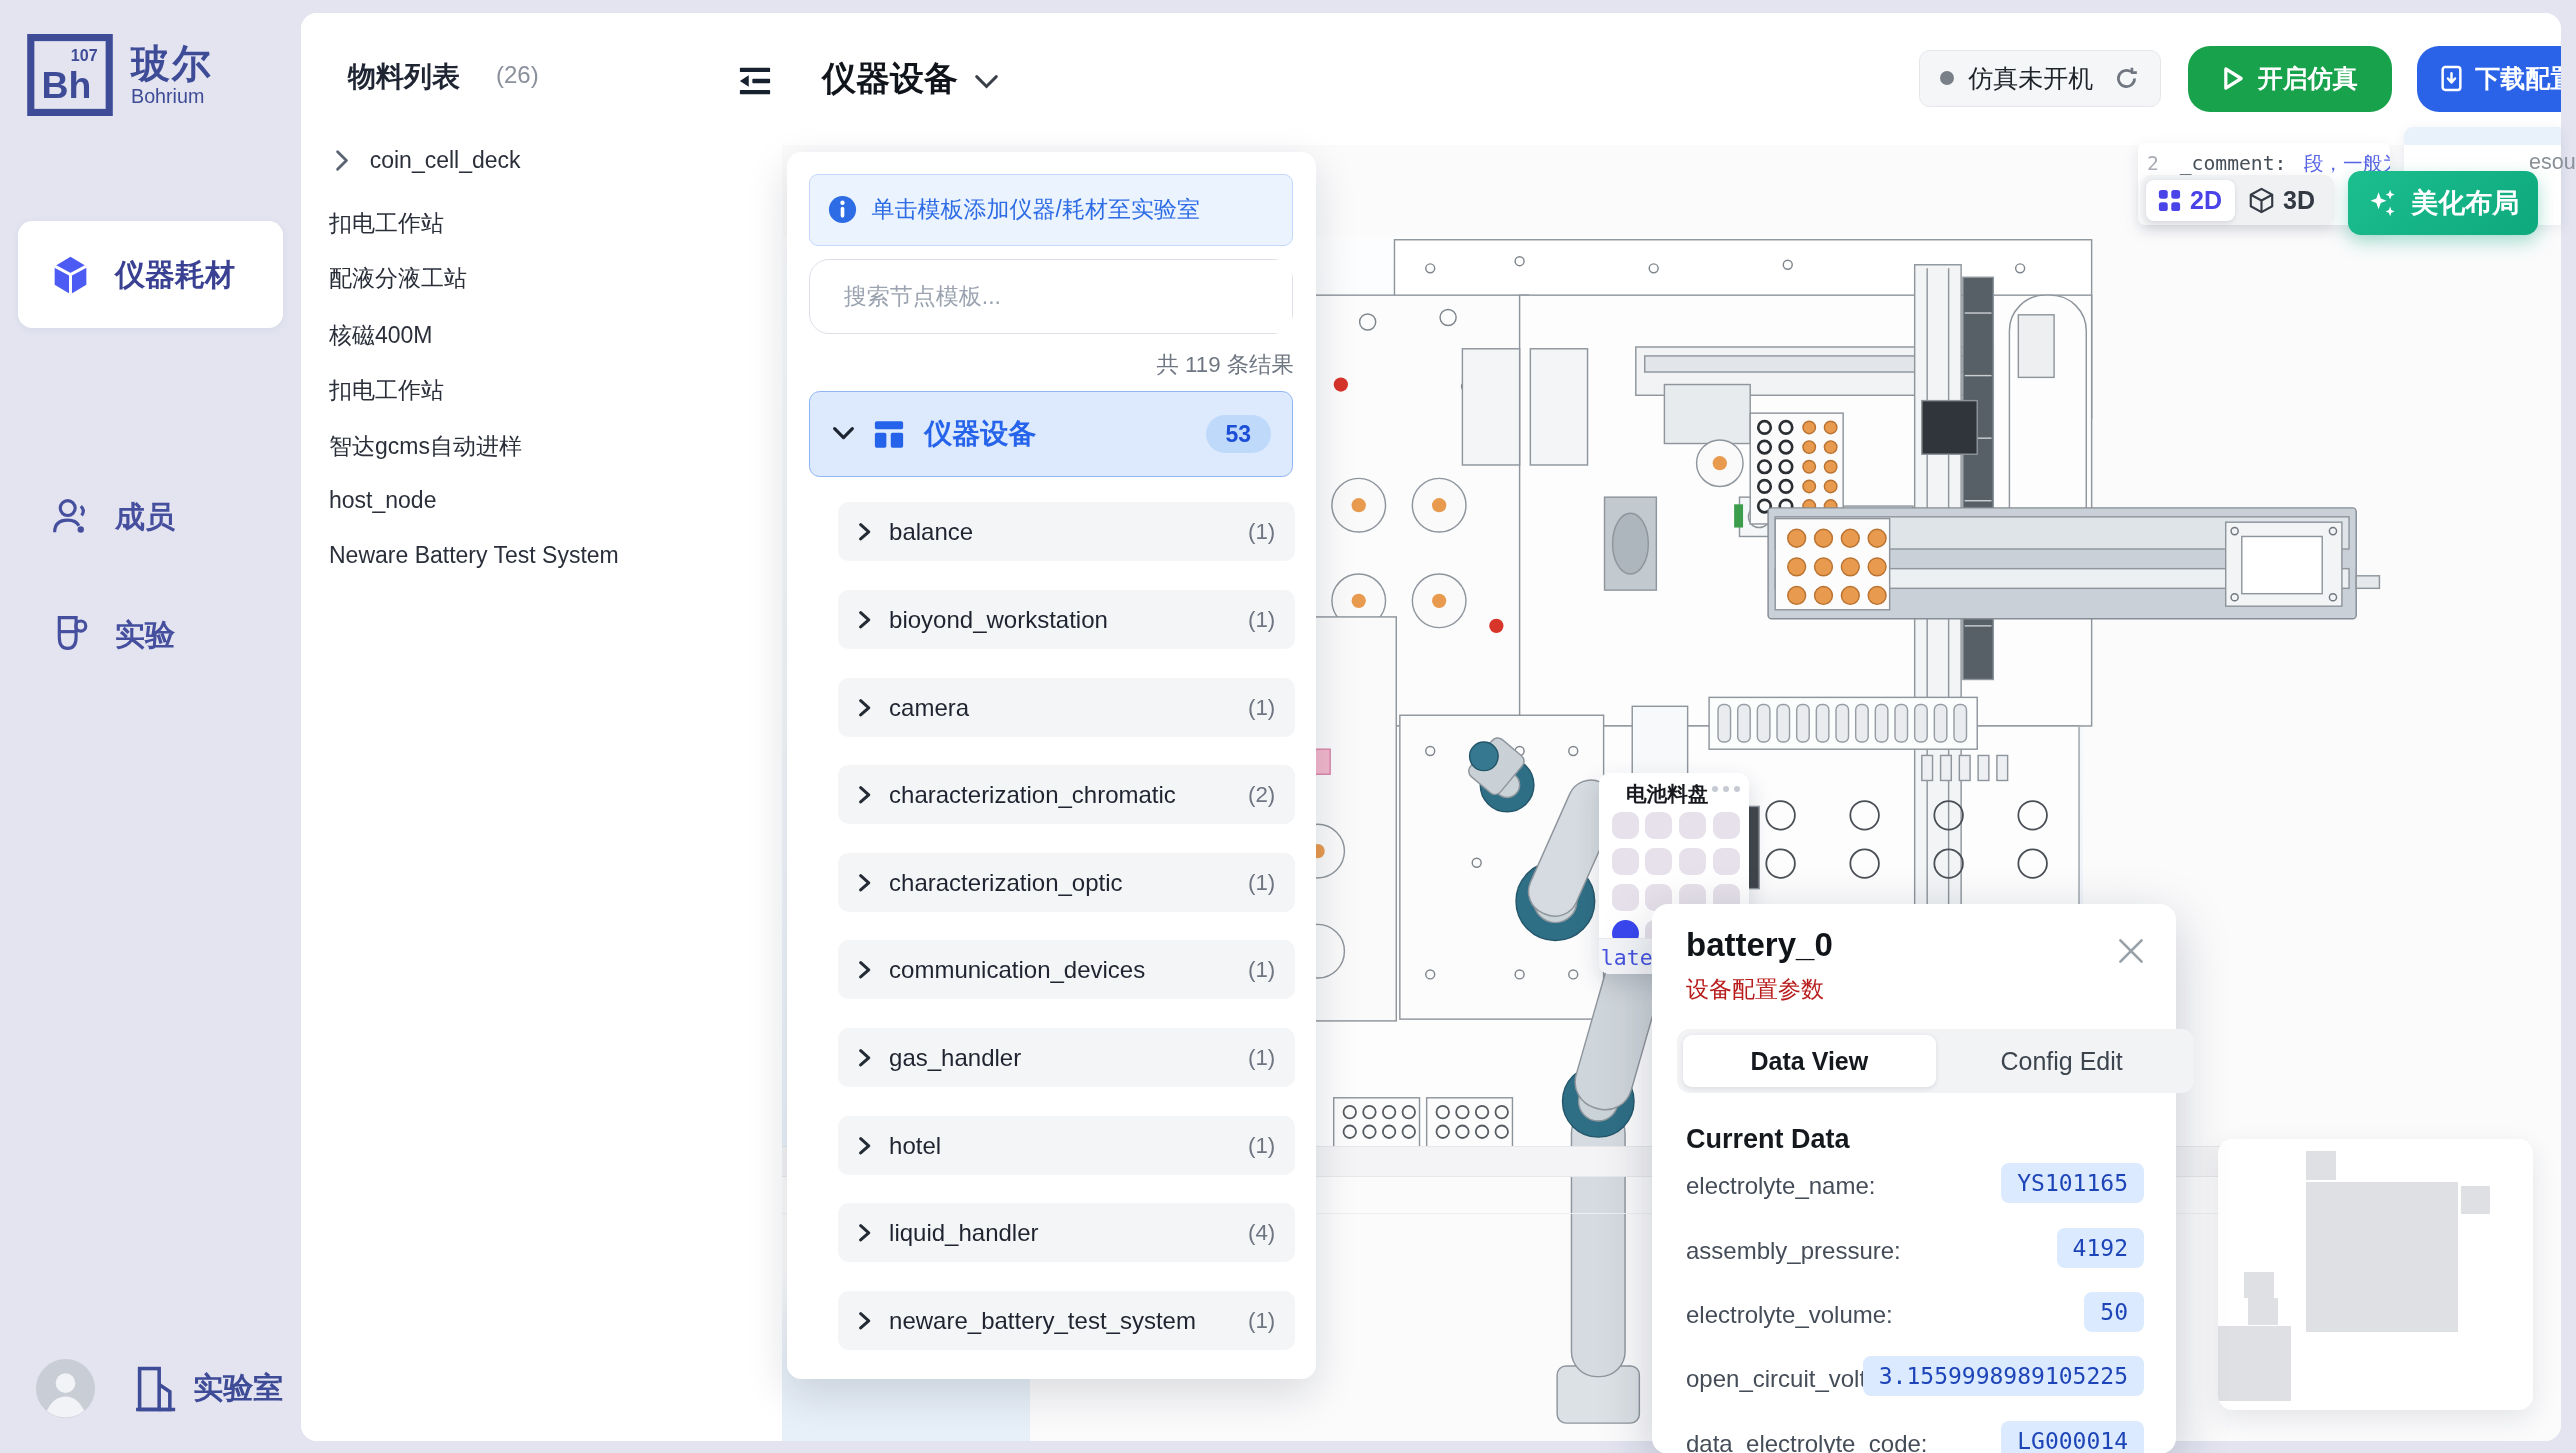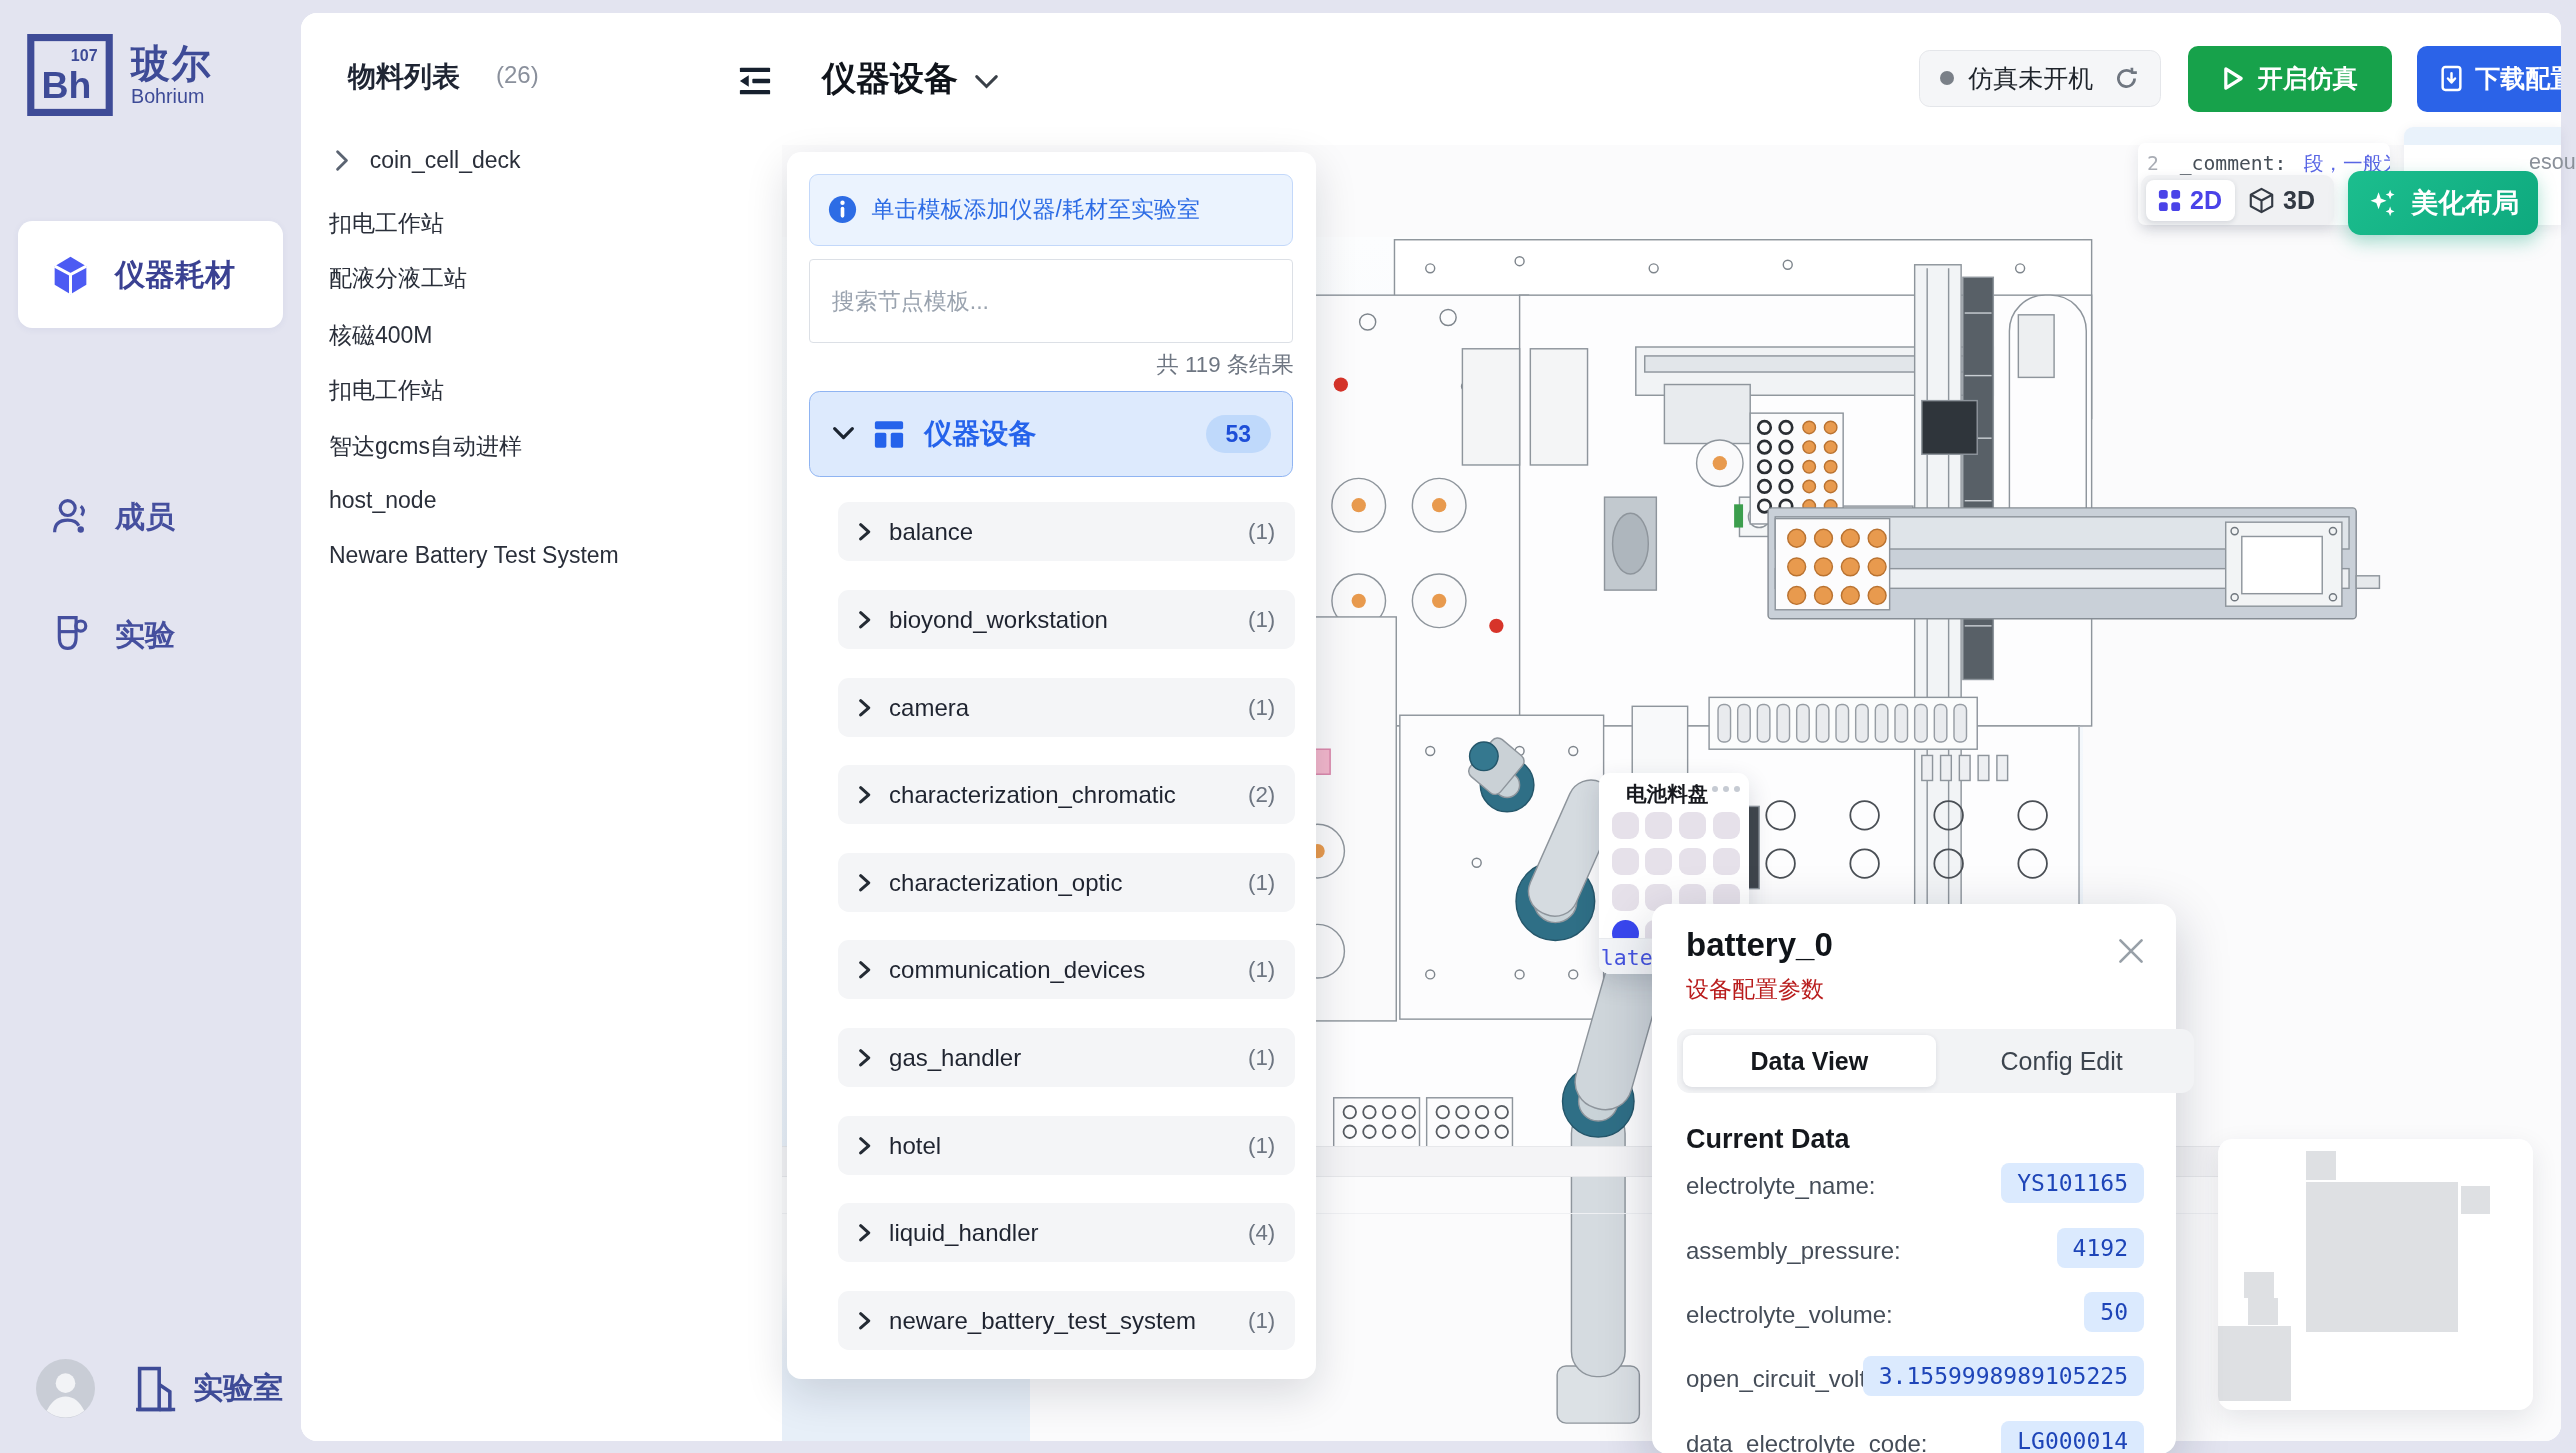--- a/index.html
+++ b/index.html
@@ -28,21 +28,21 @@
 
   
   .mat-title{font-size:28px;font-weight:700;color:#1F2533;}
   .mat-count{font-size:24px;color:#8A909C;font-weight:400;}
   .mat-item{font-size:23px;color:#2A2F3A;}
 
   
   .page-title{font-size:34px;font-weight:700;color:#10141B;}
   .status-pill{display:flex;align-items:center;gap:14.3px;background:#F5F6F8;border:1.8px solid #E4E6EA;border-radius:10.7px;height:57px;padding:0 19.7px;box-sizing:border-box;}
   .status-text{font-size:25px;color:#1F242B;font-weight:500;}
-  .btn{display:flex;align-items:center;justify-content:center;gap:12.5px;border-radius:10px;height:66px;color:#fff;font-size:25px;font-weight:600;box-sizing:border-box;}
+  .btn{display:flex;align-items:center;justify-content:center;gap:12.5px;border-radius:22px;height:66px;color:#fff;font-size:25px;font-weight:600;box-sizing:border-box;}
   .btn-green{background:#17A24B;}
   .btn-blue{background:#2B63E8;}
 
   
   .canvas-bg{left:481px;top:132px;width:1780px;height:1296px;background:#FBFBFC;}
   .node-region{left:481px;top:224px;width:1301px;height:922px;background:linear-gradient(180deg,#FCFDFE 0%,#F4F8FC 55%,#E9F1F9 100%);}
   .type-strip{left:481px;top:1133px;width:1602px;height:29px;background:#F4F4F6;border-top:0.9px solid #E7E8EB;border-bottom:0.9px solid #E7E8EB;}
   .type-strip .t{font-size:19.7px;}
   .sub-divider{left:481px;top:1200px;width:1602px;height:0.9px;background:#EFF0F3;}
   .blue-corner{left:481px;top:1257px;width:248px;height:172px;background:linear-gradient(180deg,rgba(231,239,248,0) 0%,#E7EFF8 60%);}
@@ -83,21 +83,21 @@
   .close-x{position:absolute;right:30px;top:32px;width:30px;height:30px;}
 
   
   .minimap{left:2218px;top:1139px;width:315px;height:271px;background:#fff;border-radius:14.3px;box-shadow:0 9px 27px rgba(25,35,60,.10);overflow:hidden;}
   .mm{position:absolute;background:#DEE0E3;}
 
   
   .node-panel{left:787px;top:152px;width:529px;height:1227px;background:#fff;border-radius:14.3px;box-shadow:0 14.3px 43px rgba(15,23,42,.14);overflow:hidden;}
   .banner{position:absolute;left:22.3px;top:21.5px;width:484px;height:72px;background:#EBF3FE;border:1.8px solid #C3D8FA;border-radius:9px;box-sizing:border-box;display:flex;align-items:center;gap:14.3px;padding:0 18px;}
   .banner span{font-size:23px;color:#2D6CE5;font-weight:500;}
-  .searchbox{position:absolute;left:22.3px;top:107px;width:484px;height:84px;border:1.8px solid #DCE0E6;border-radius:4px;box-sizing:border-box;}
+  .searchbox{position:absolute;left:22.3px;top:107px;width:484px;height:75px;border:1.8px solid #DCE0E6;border-radius:20px;box-sizing:border-box;padding-left:12px;}
   .searchbox input{width:100%;height:100%;border:0;outline:none;border-radius:9px;font-size:23px;padding:0 21.5px;box-sizing:border-box;color:#333;font-family:inherit;}
   .searchbox input::placeholder{color:#9AA3AF;}
   .results{position:absolute;right:22.3px;top:198px;font-size:22.3px;color:#6E7682;}
   .group-head{position:absolute;left:22.3px;top:239px;width:484px;height:86px;background:#DDEAFD;border:1.8px solid #8FB4F2;border-radius:10.7px;box-sizing:border-box;display:flex;align-items:center;gap:19.7px;padding:0 21.5px;}
   .group-head .g-label{font-size:28px;font-weight:700;color:#2563EB;flex:1;}
   .badge{background:#BFD9FB;color:#1D4ED8;font-size:23px;font-weight:600;border-radius:893px;padding:5.4px 19.7px;}
   .cat-row{position:absolute;left:51px;width:457px;height:59px;background:#F4F5F7;border-radius:10.7px;display:flex;align-items:center;gap:18px;padding:0 19.7px;box-sizing:border-box;}
   .cat-name{font-size:24px;color:#1F2430;flex:1;white-space:nowrap;overflow:hidden;}
   .cat-cnt{font-size:22.3px;color:#6E7682;}
 

